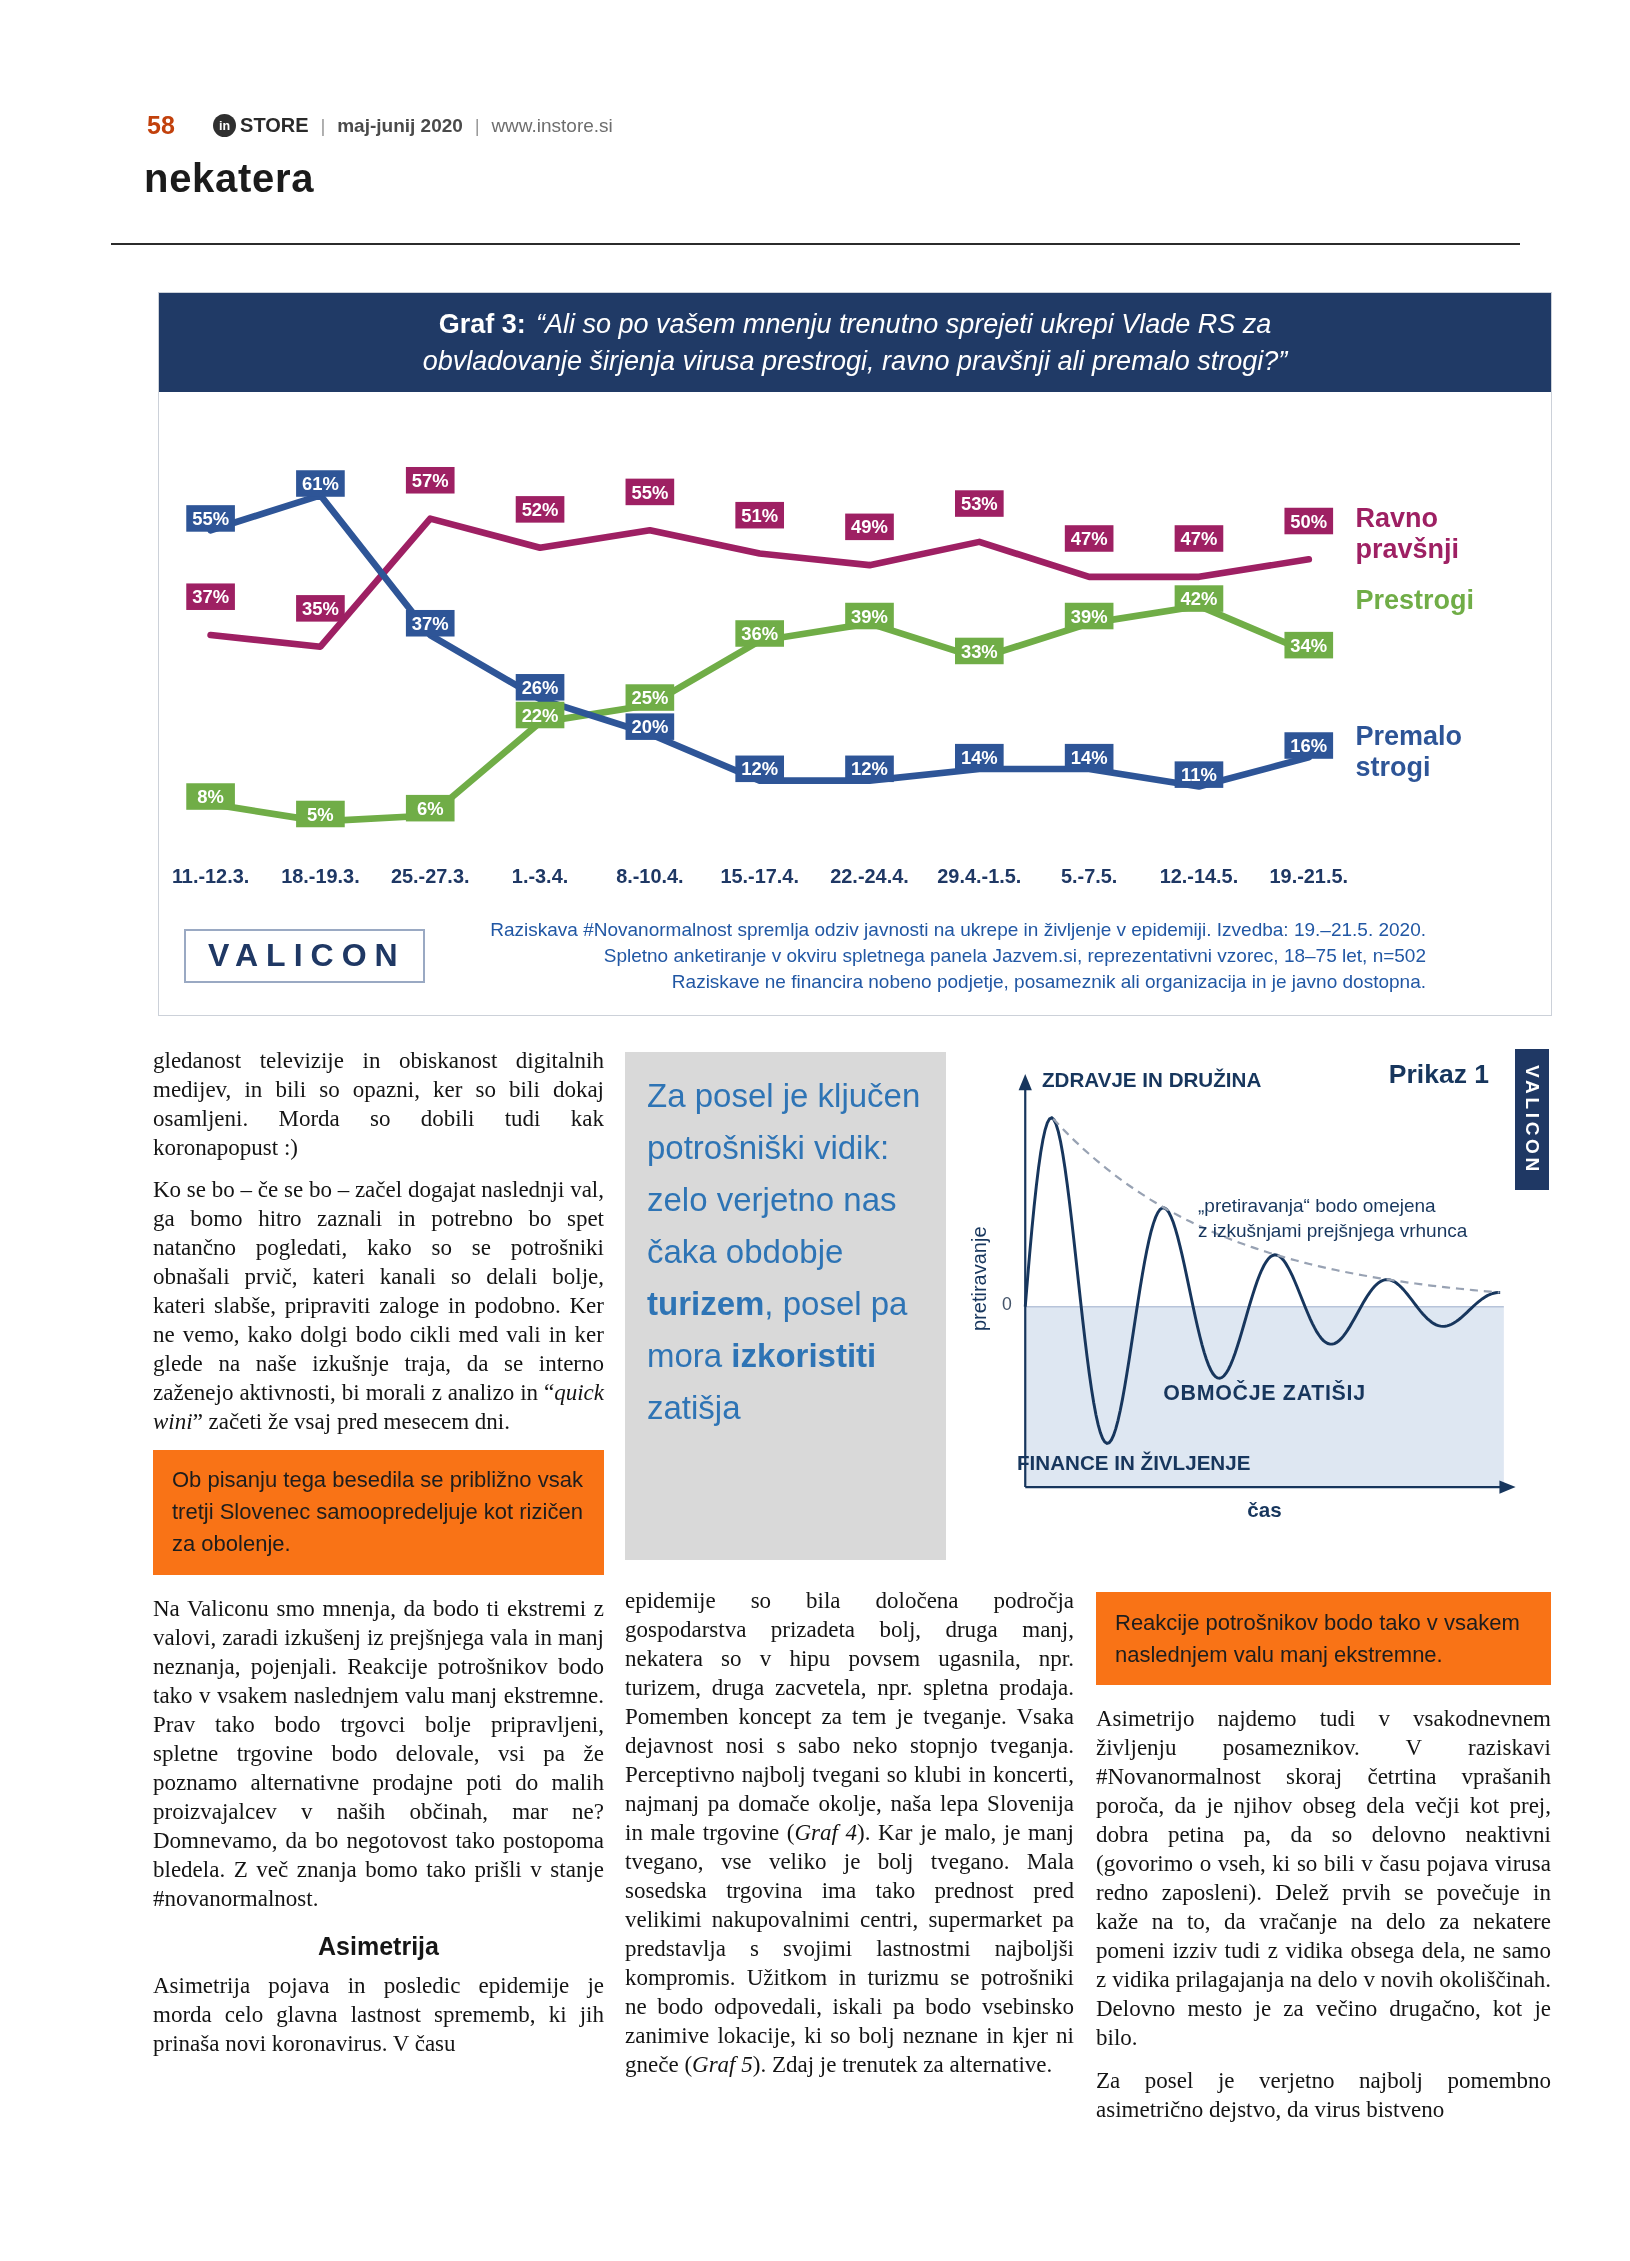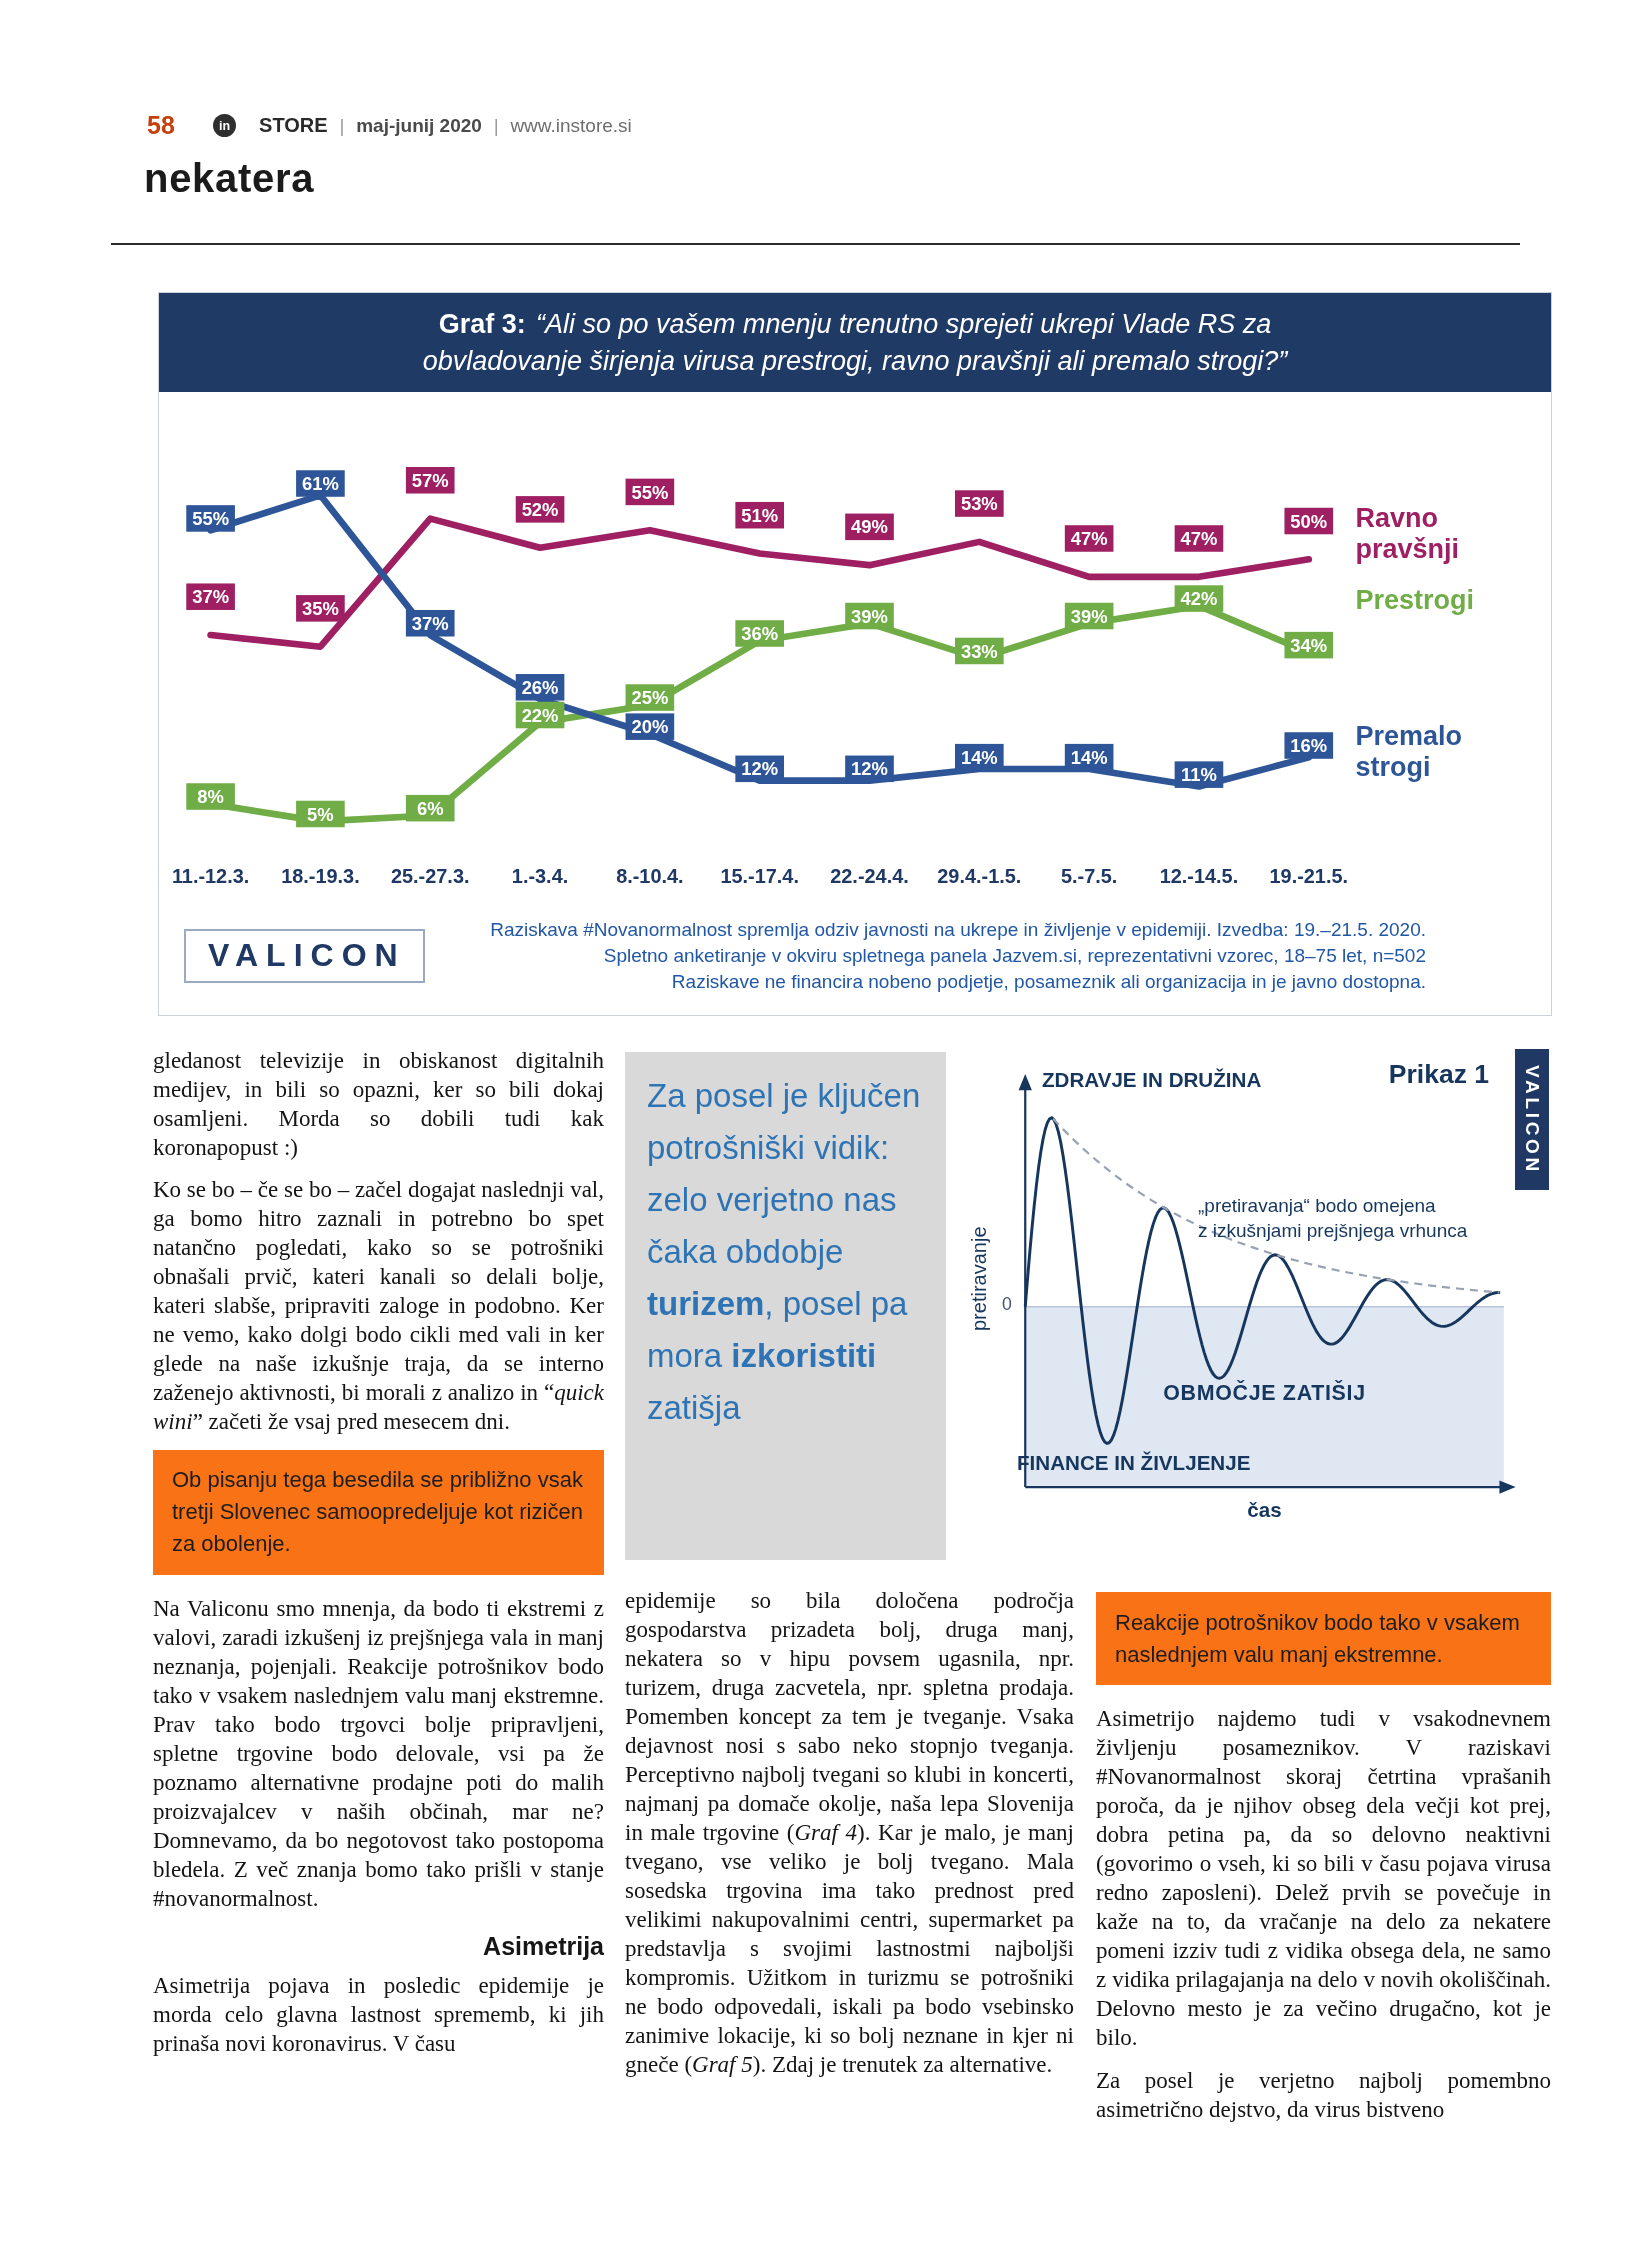--- a/index.html
+++ b/index.html
@@ -3,21 +3,21 @@
 <meta charset="utf-8">
 <style>
   html,body{margin:0;padding:0}
   body{width:1631px;height:2261px;position:relative;background:#ffffff;
        font-family:"Liberation Serif",serif;color:#141414;overflow:hidden}
 
   
   .folio{position:absolute;left:147px;top:111px;display:flex;align-items:center;gap:11.8px;
          font-family:"Liberation Sans",sans-serif}
   .page-num{font-size:25px;font-weight:700;color:#c2410c;margin-right:26.5px}
-  .brand{display:flex;align-items:center;gap:23px;font-weight:700;font-size:20px;color:#2a2a2a}
+  .brand{display:flex;align-items:center;gap:4px;font-weight:700;font-size:20px;color:#2a2a2a}
   .brand-circle{width:23px;height:23px;border-radius:50%;background:#2f2f2f;color:#fff;
                 font-size:12.5px;font-weight:700;display:flex;align-items:center;justify-content:center}
   .pipe{color:#9a9a9a;font-size:19px}
   .issue{font-size:19px;color:#4a4a4a;font-weight:700}
   .site{font-size:19px;color:#6e6e6e}
   .section-title{position:absolute;left:144px;top:156px;margin:0;font-family:"Liberation Sans",sans-serif;
                  font-weight:700;font-size:40px;color:#1b1b1b;letter-spacing:0.7px}
   .rule{position:absolute;left:111px;top:243px;width:1409px;height:0;border-top:2.9px solid #2b2b2b}
 
   
@@ -44,21 +44,21 @@
 
   
   .col{position:absolute;font-size:23px;line-height:29px;text-align:justify;color:#141414}
   #col-left{left:153px;top:1046px;width:451px}
   #col-mid-text{left:625px;top:1586px;width:449px}
   #col-right{left:1096px;top:1586px;width:455px}
   .para{margin:0 0 13.3px 0}
   .callout{background:#f97316;font-family:"Liberation Sans",sans-serif;font-size:22px;line-height:32px;
            padding:14.7px 19px;margin:5.9px 0 19px 0;text-align:left;color:#1d1d1d}
   .col-heading{font-family:"Liberation Sans",sans-serif;font-size:25px;font-weight:700;
-               margin:19px 0 10.3px 0;text-align:right;color:#161616}
+               margin:19px 0 10.3px 0;text-align:center;color:#161616}
 
   
   .quote-box{position:absolute;left:625px;top:1052px;width:321px;height:508px;box-sizing:border-box;
              background:#D9D9D9;padding:17.7px 22px;font-family:"Liberation Sans",sans-serif;
              font-size:33px;line-height:52px;color:#2E74B5;text-align:left}
 
   
   .prikaz{position:absolute;left:955px;top:1049px;width:597px;height:511px;background:#fff}
   #prikaz-svg{position:absolute;left:0;top:0}
   .pk-title{position:absolute;right:63px;top:10.3px;font:700 26.5px "Liberation Sans",sans-serif;color:#17365D}

